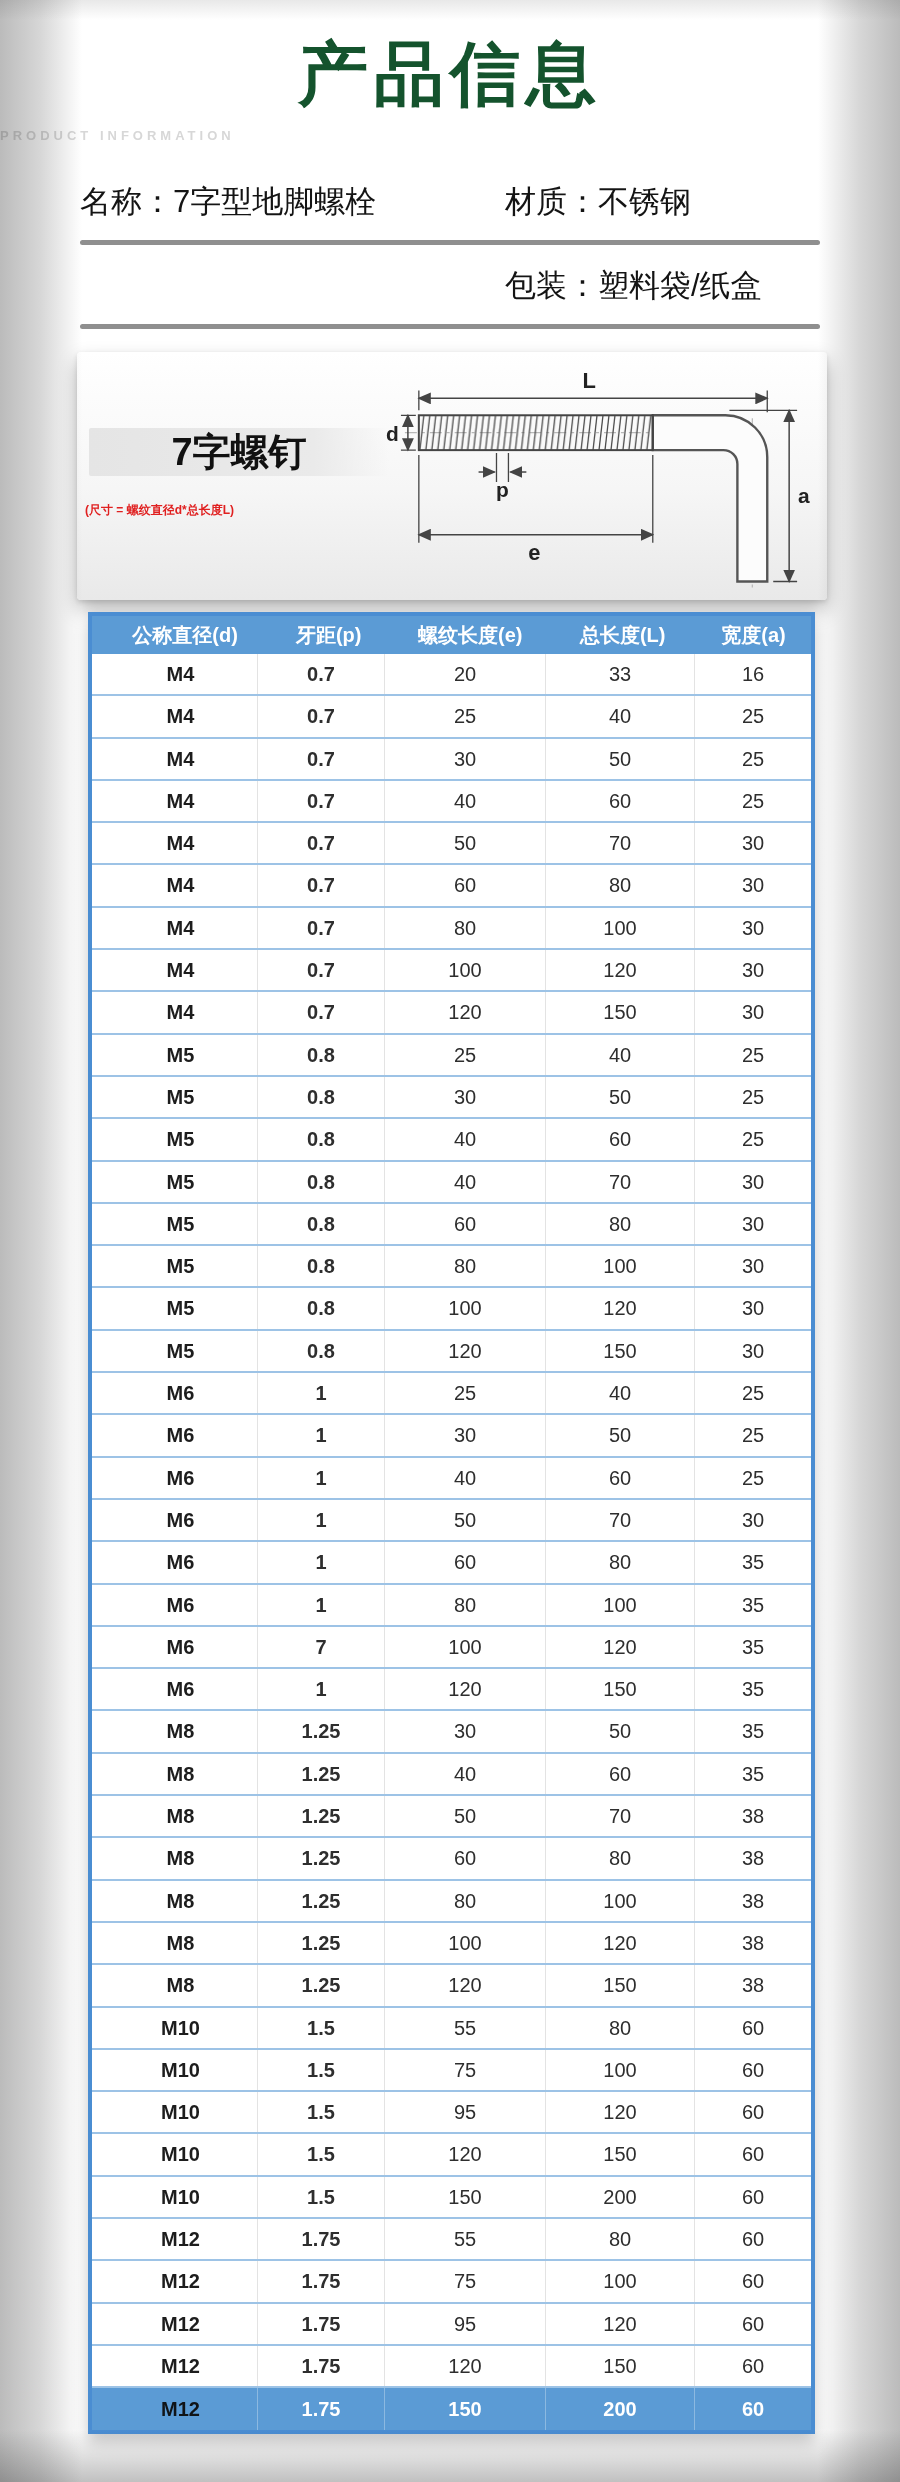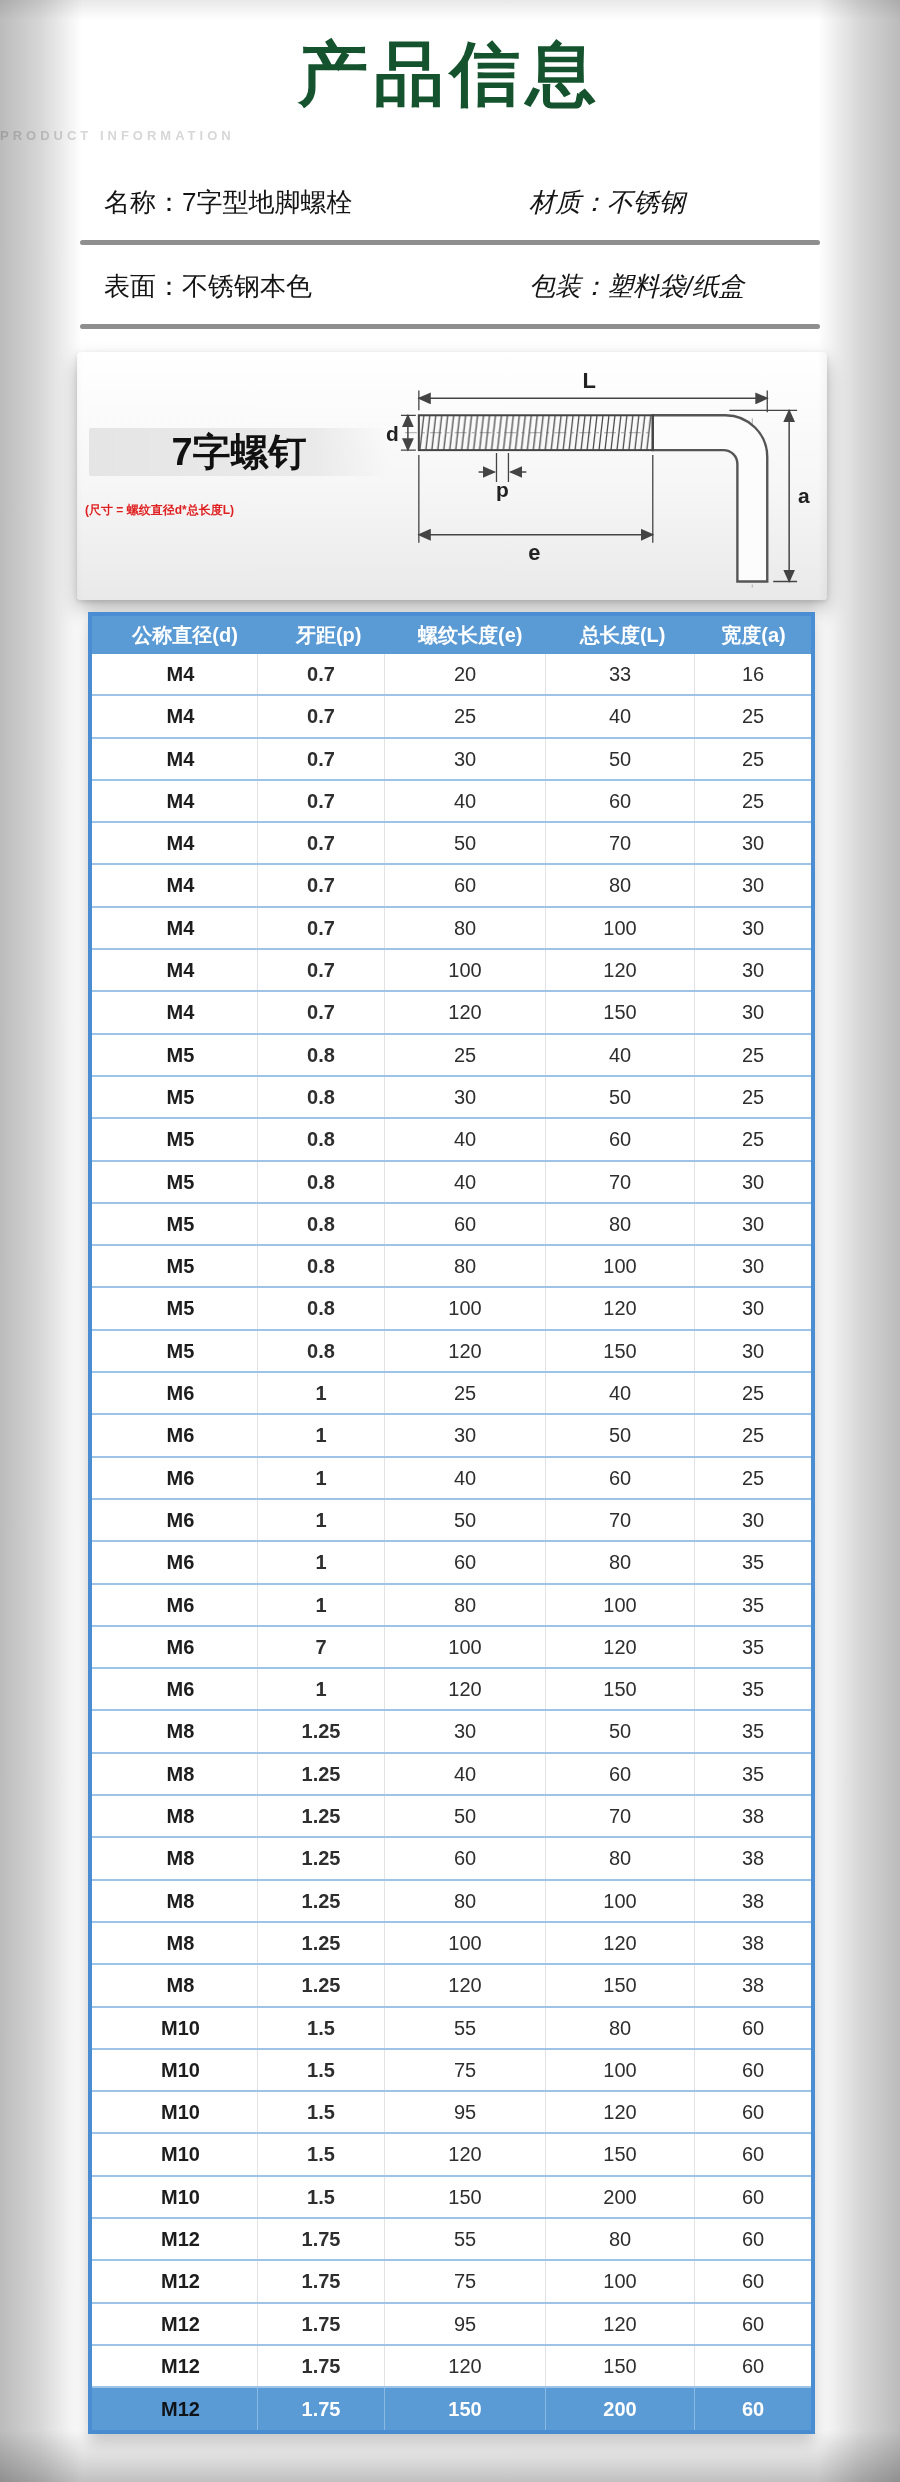--- a/index.html
+++ b/index.html
@@ -18,24 +18,24 @@
   .sh-top{left:0;right:0;top:0;height:20px;
     background:linear-gradient(to bottom, rgba(30,30,30,.10), rgba(30,30,30,0));}
 
   
   .title{position:absolute;left:0;top:28px;width:900px;height:92px;line-height:92px;
     text-align:center;font-size:70px;font-weight:900;color:#14532d;letter-spacing:6px;}
   .subtitle{position:absolute;left:0;top:128px;width:900px;text-align:left;
     font-size:13px;font-weight:700;color:#d7d7d7;letter-spacing:4px;}
 
   
-  .attr-row{position:absolute;left:80px;width:740px;height:40px;font-size:26px;
-    font-weight:500;color:#141414;margin-left:24px;}
+  .attr-row{position:absolute;left:80px;width:740px;height:40px;font-size:31px;
+    font-weight:500;color:#141414;}
   .attr-row .cell-l{position:absolute;left:0;top:0;line-height:40px;white-space:nowrap;}
-  .attr-row .cell-r{position:absolute;left:425px;top:0;line-height:40px;white-space:nowrap;font-style:italic;}
+  .attr-row .cell-r{position:absolute;left:425px;top:0;line-height:40px;white-space:nowrap;}
   #attr1{top:182px;} #attr2{top:266px;}
   .hr{position:absolute;left:80px;width:740px;height:5px;background:#8f8f8f;border-radius:3px;}
   #hr1{top:240px;} #hr2{top:324px;}
 
   
   .card{position:absolute;left:77px;top:352px;width:750px;height:248px;border-radius:4px;
     background:linear-gradient(180deg,#ffffff 0%,#f6f6f6 55%,#e9e9e9 100%);
     box-shadow:0 10px 20px rgba(0,0,0,.28), 0 2px 5px rgba(0,0,0,.12);}
   .badge{position:absolute;left:12px;top:76px;width:300px;height:48px;line-height:48px;
     text-align:center;font-size:38px;font-weight:700;color:#111;
@@ -71,21 +71,20 @@
 
   <div class="title">产品信息</div>
   <div class="subtitle">PRODUCT INFORMATION</div>
 
   <div class="attr-row" id="attr1">
     <span class="cell-l">名称：7字型地脚螺栓</span>
     <span class="cell-r">材质：不锈钢</span>
   </div>
   <div class="hr" id="hr1"></div>
   <div class="attr-row" id="attr2">
-    <span class="cell-l">表面：不锈钢本色</span>
     <span class="cell-r">包装：塑料袋/纸盒</span>
   </div>
   <div class="hr" id="hr2"></div>
 
   <div class="card">
     <div class="badge">7字螺钉</div>
     <div class="note">(尺寸 = 螺纹直径d*总长度L)</div>
 
     <svg class="diagram" viewBox="0 0 440 233">
       <defs>

